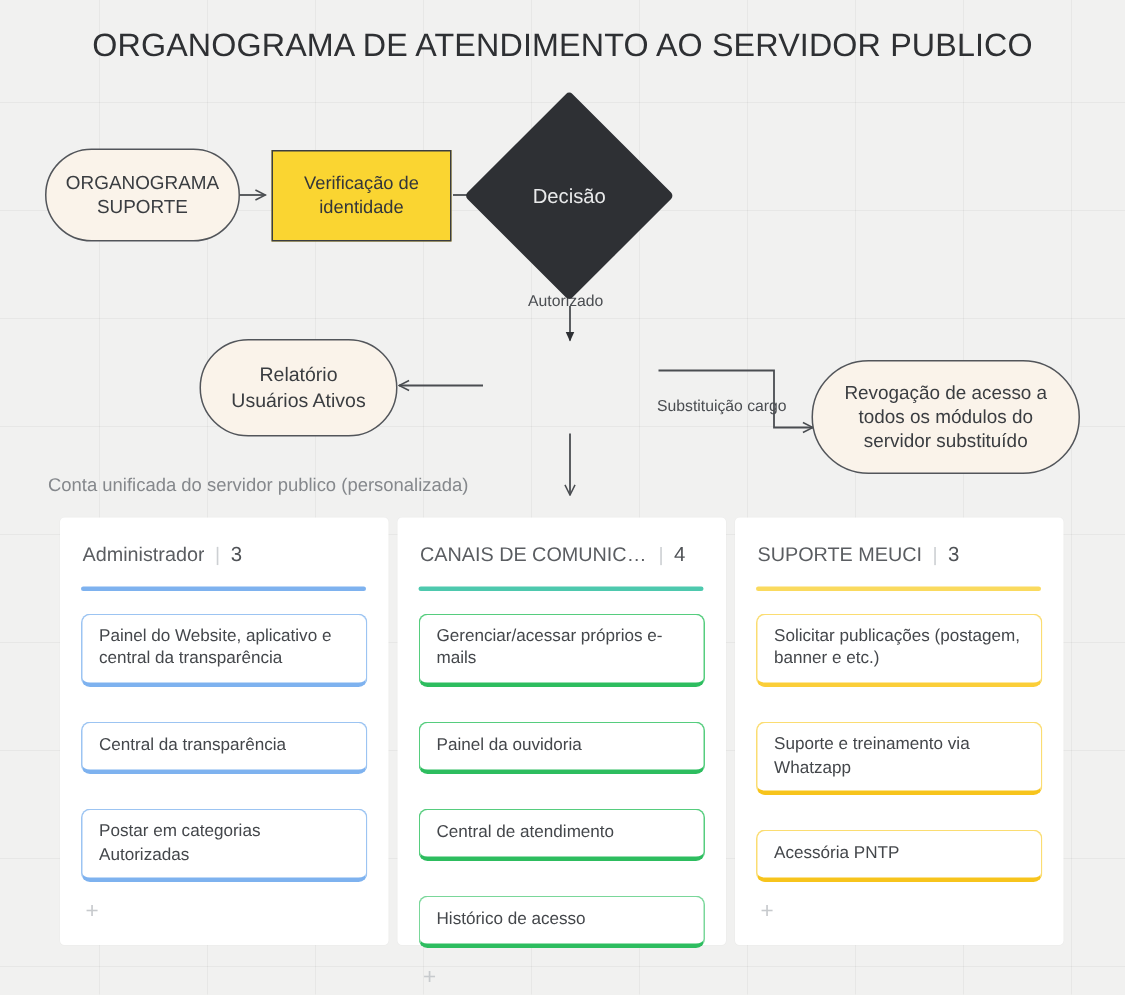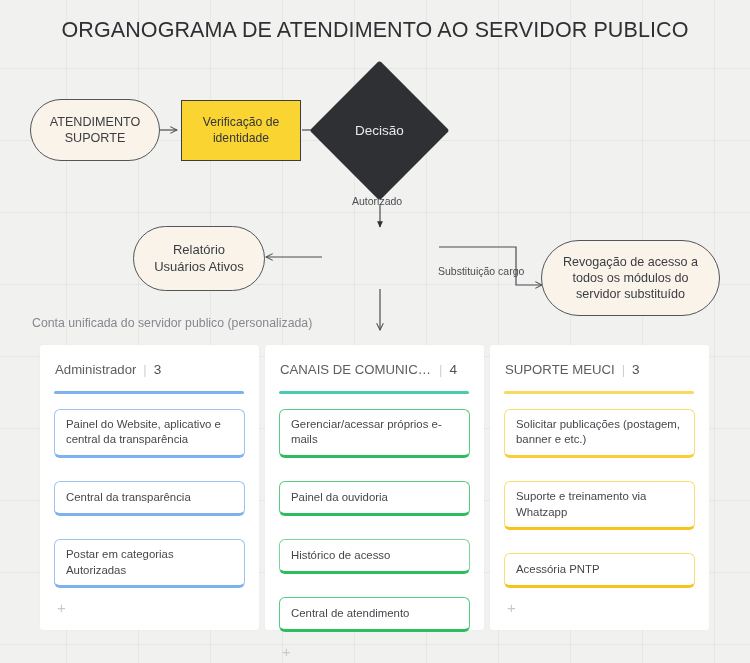--- a/index.html
+++ b/index.html
@@ -216,21 +216,21 @@
     <line x1="380" y1="289" x2="380" y2="330" stroke="#4a4d51" stroke-width="1.2" marker-end="url(#arrowOpen)"></line>
 
     <path d="M 439 247 L 516 247 L 516 285 L 542 285" fill="none" stroke="#4a4d51" stroke-width="1.2" marker-end="url(#arrowOpen)"></path>
   </svg>
 
   <div class="edge-label" style="left:352px; top:195px;">Autorizado</div>
   <div class="edge-label" style="left:438px; top:265px;">Substituição cargo</div>
 
   <div class="node node-terminator" style="left:30px; top:99px; width:130px; height:62px; font-size:12.6px;">
     <div>
-      <div>ATENDIMENTO</div>
+      <div>ORGANOGRAMA</div>
       <div>SUPORTE</div>
     </div>
   </div>
 
   <div class="node node-process" style="left:181px; top:100px; width:120px; height:61px; font-size:12.2px;">
     <div>
       <div>Verificação de</div>
       <div>identidade</div>
     </div>
   </div>
@@ -288,25 +288,25 @@
         <span class="column-count">4</span>
       </div>
       <div class="column-rule" style="background:#4ec9ae;"></div>
       <div class="cards">
         <div class="card" style="border:1.3px solid #56cd7e; border-bottom:3.2px solid #2dbd5f;">
           <span>Gerenciar/acessar  próprios e-mails</span>
         </div>
         <div class="card" style="border:1.3px solid #56cd7e; border-bottom:3.2px solid #2dbd5f;">
           <span>Painel da ouvidoria</span>
         </div>
+        <div class="card" style="border:1.3px solid #56cd7e; border-bottom:3.2px solid #2dbd5f;">
+          <span>Central de atendimento</span>
+        </div>
         <div class="card" style="border:1.3px solid #7ad79a; border-bottom:3.2px solid #2dbd5f;">
           <span>Histórico de acesso</span>
-        </div>
-        <div class="card" style="border:1.3px solid #56cd7e; border-bottom:3.2px solid #2dbd5f;">
-          <span>Central de atendimento</span>
         </div>
       </div>
       <div class="add-row">+</div>
     </div>
 
     <div class="column">
       <div class="column-header">
         <span class="column-title">SUPORTE MEUCI</span>
         <span class="column-sep">|</span>
         <span class="column-count">3</span>

